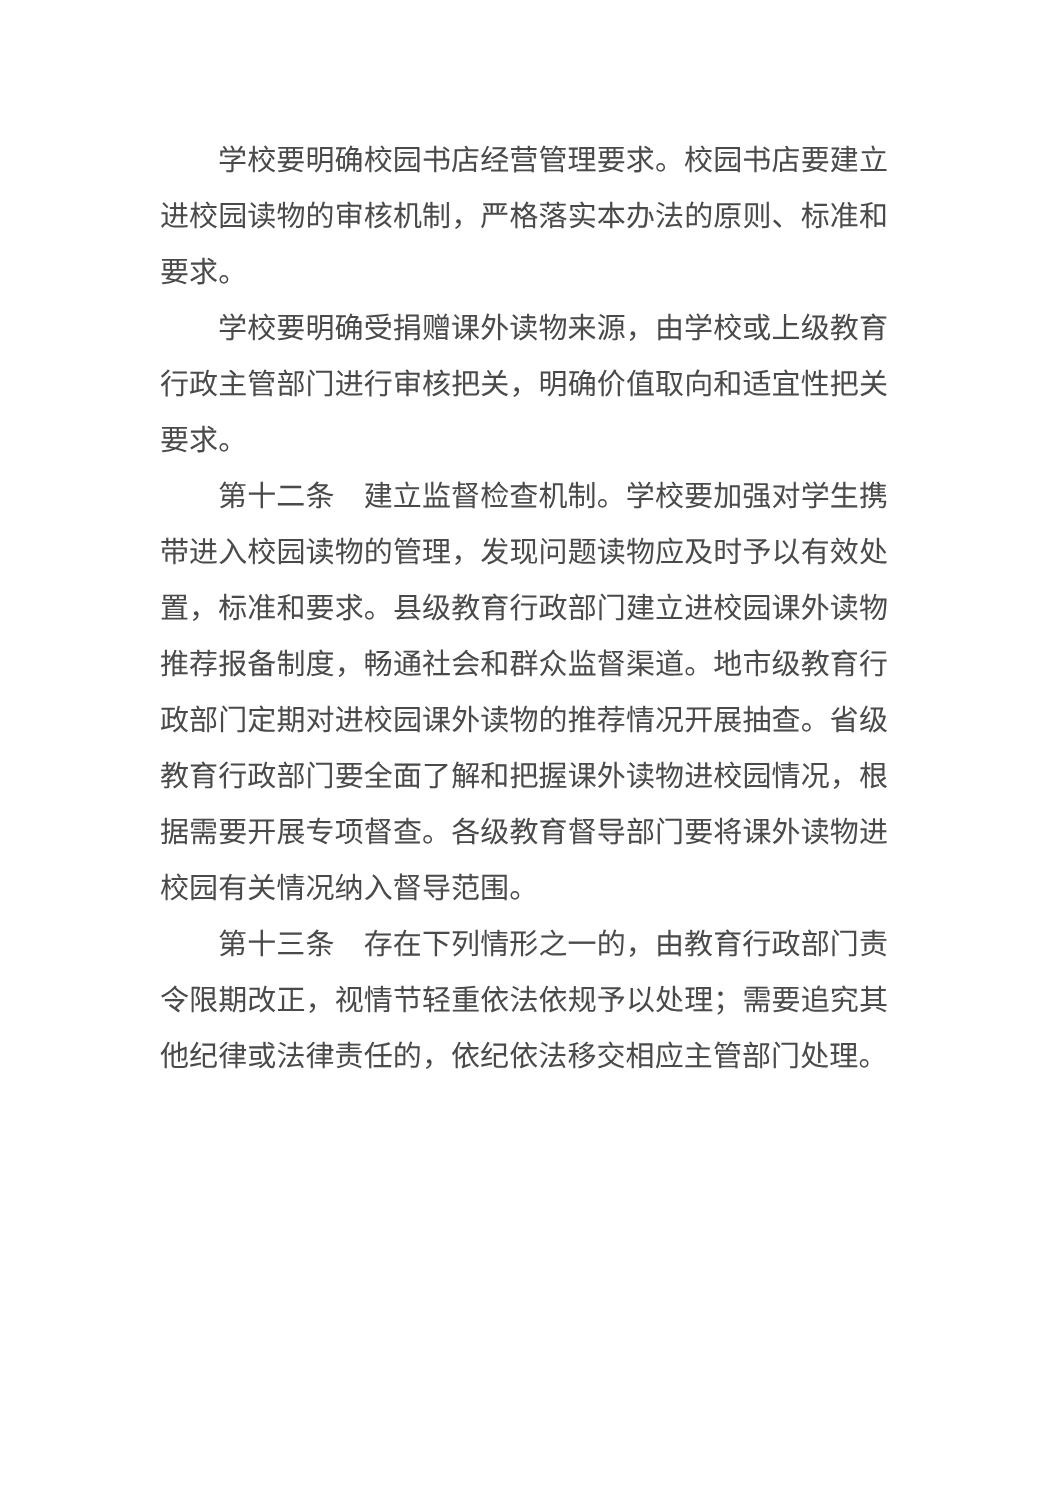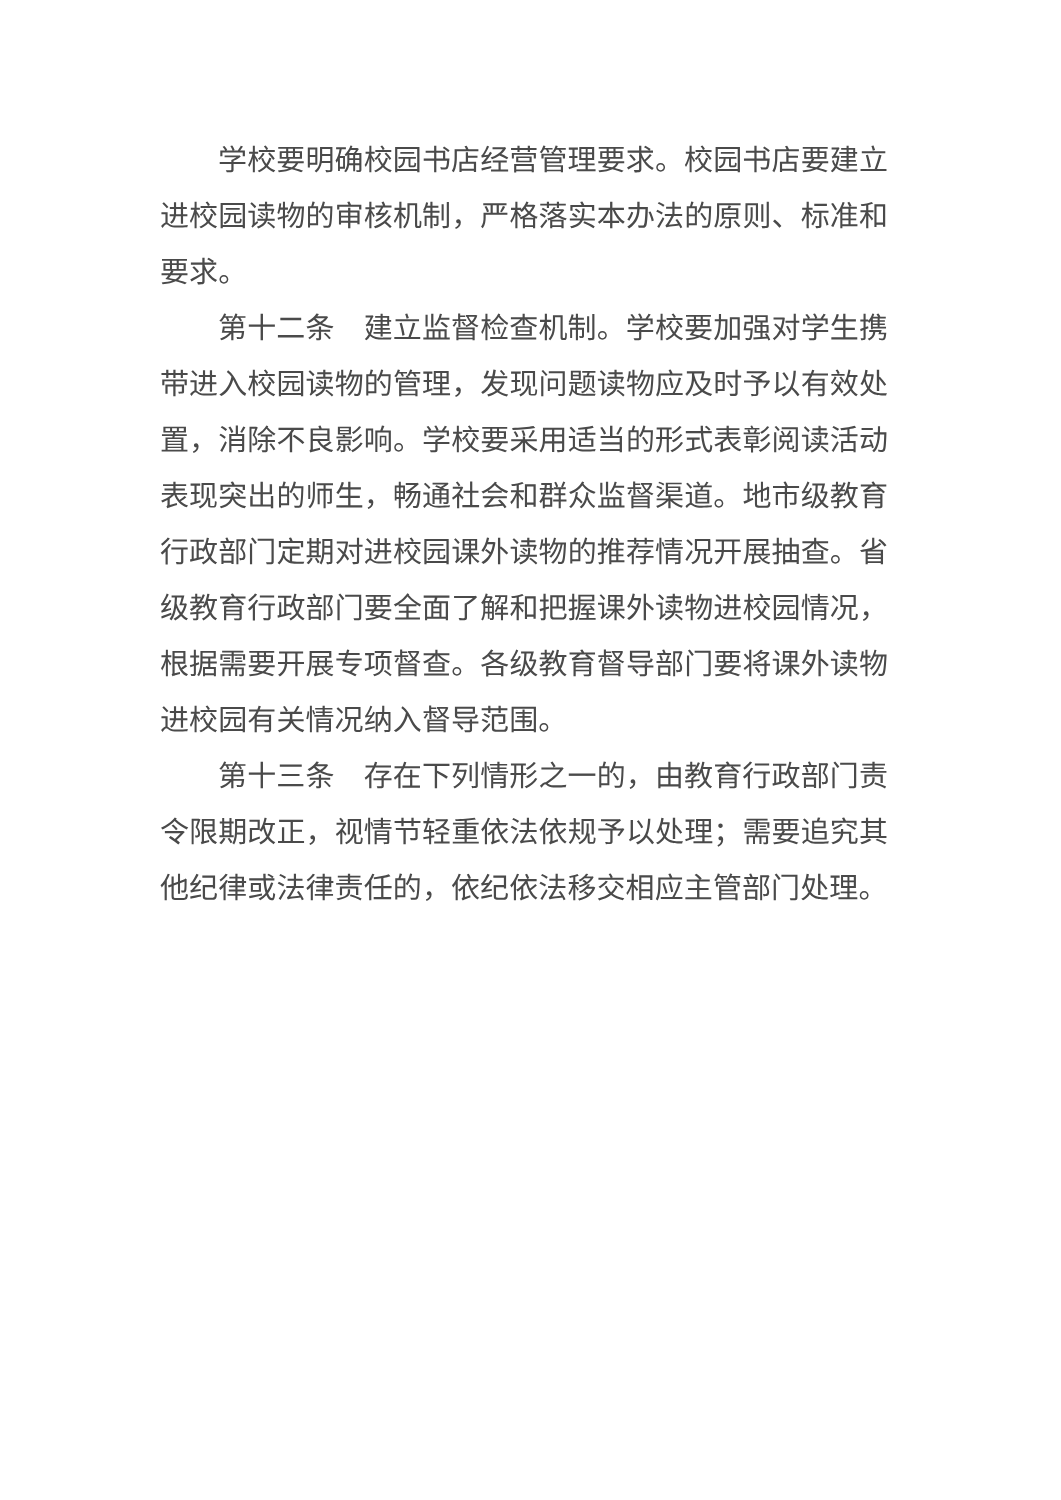--- a/index.html
+++ b/index.html
@@ -43,17 +43,18 @@
   .para.last-line-left {
     text-align-last: left;
   }
 </style>
 </head>
 <body>
 
 <div class="page">
   <div class="doc-body">
     <p class="para last-line-left">学校要明确校园书店经营管理要求。校园书店要建立进校园读物的审核机制，严格落实本办法的原则、标准和要求。</p>
-    <p class="para last-line-left">第十二条　建立监督检查机制。学校要加强对学生携带进入校园读物的管理，发现问题读物应及时予以有效处置，消除不良影响。学校要采用适当的形式表彰阅读活动表现突出的师生，畅通社会和群众监督渠道。地市级教育行政部门定期对进校园课外读物的推荐情况开展抽查。省级教育行政部门要全面了解和把握课外读物进校园情况，根据需要开展专项督查。各级教育督导部门要将课外读物进校园有关情况纳入督导范围。</p>
+    <p class="para last-line-left">学校要明确受捐赠课外读物来源，由学校或上级教育行政主管部门进行审核把关，明确价值取向和适宜性把关要求。</p>
+    <p class="para last-line-left">第十二条　建立监督检查机制。学校要加强对学生携带进入校园读物的管理，发现问题读物应及时予以有效处置，标准和要求。县级教育行政部门建立进校园课外读物推荐报备制度，畅通社会和群众监督渠道。地市级教育行政部门定期对进校园课外读物的推荐情况开展抽查。省级教育行政部门要全面了解和把握课外读物进校园情况，根据需要开展专项督查。各级教育督导部门要将课外读物进校园有关情况纳入督导范围。</p>
     <p class="para last-line-left">第十三条　存在下列情形之一的，由教育行政部门责令限期改正，视情节轻重依法依规予以处理；需要追究其他纪律或法律责任的，依纪依法移交相应主管部门处理。</p>
 
   </div>
 </div>
 
 </body></html>

